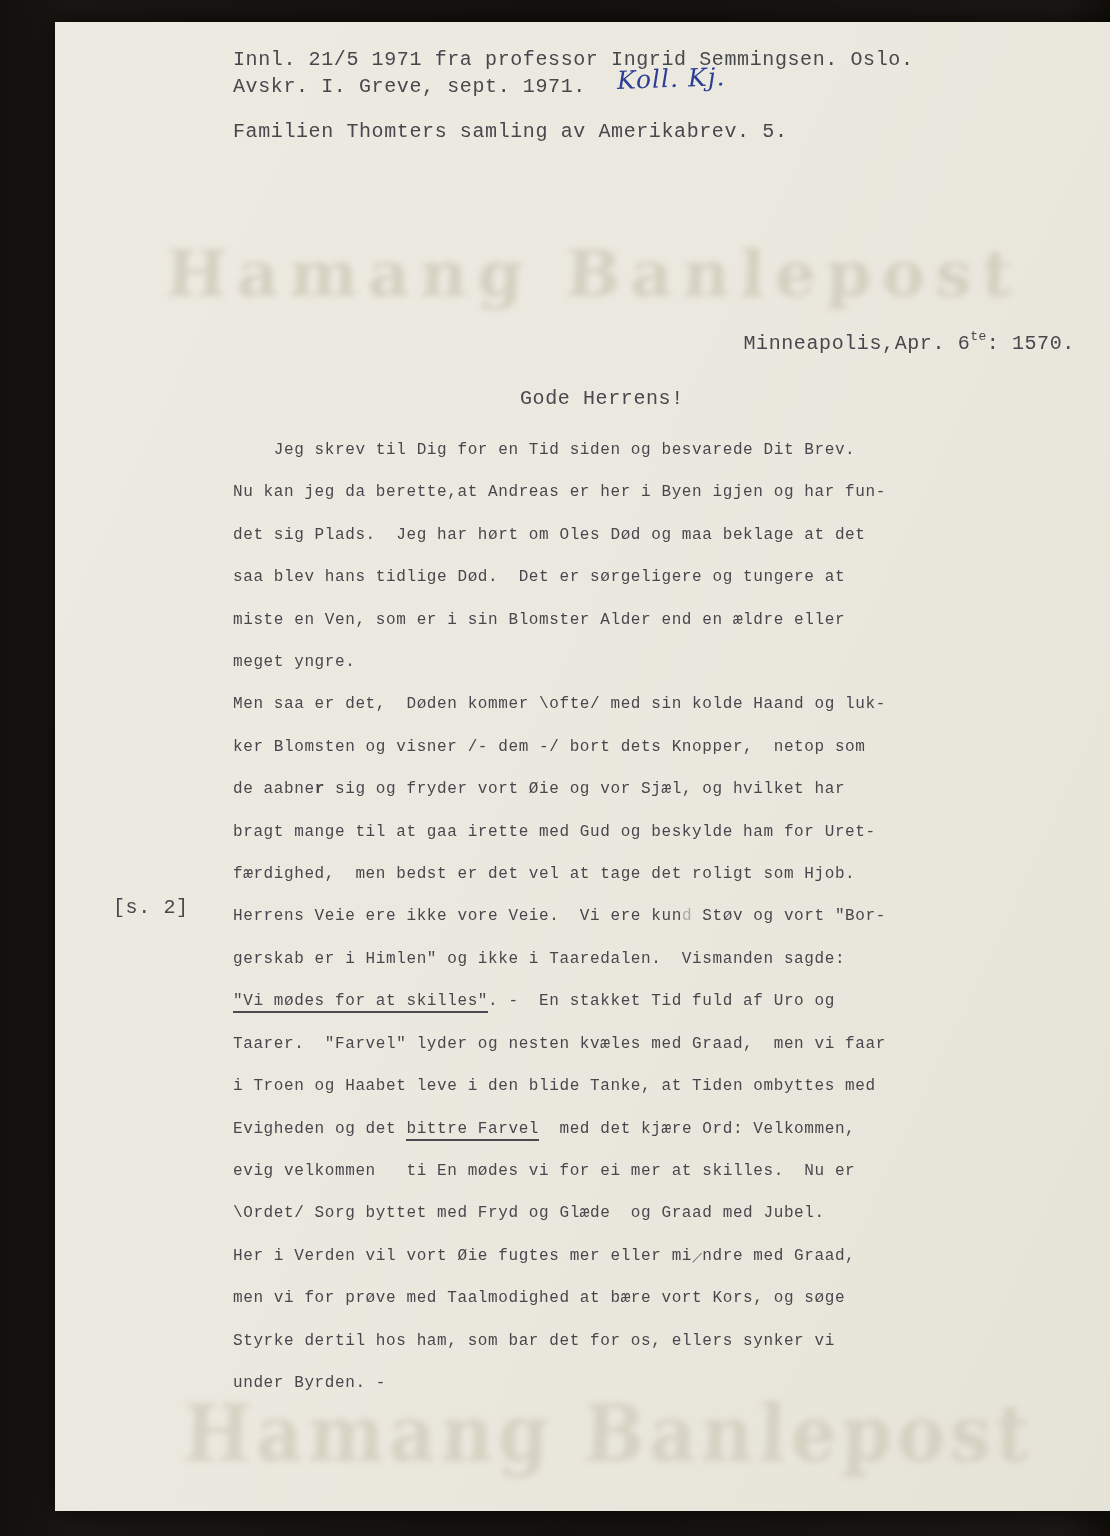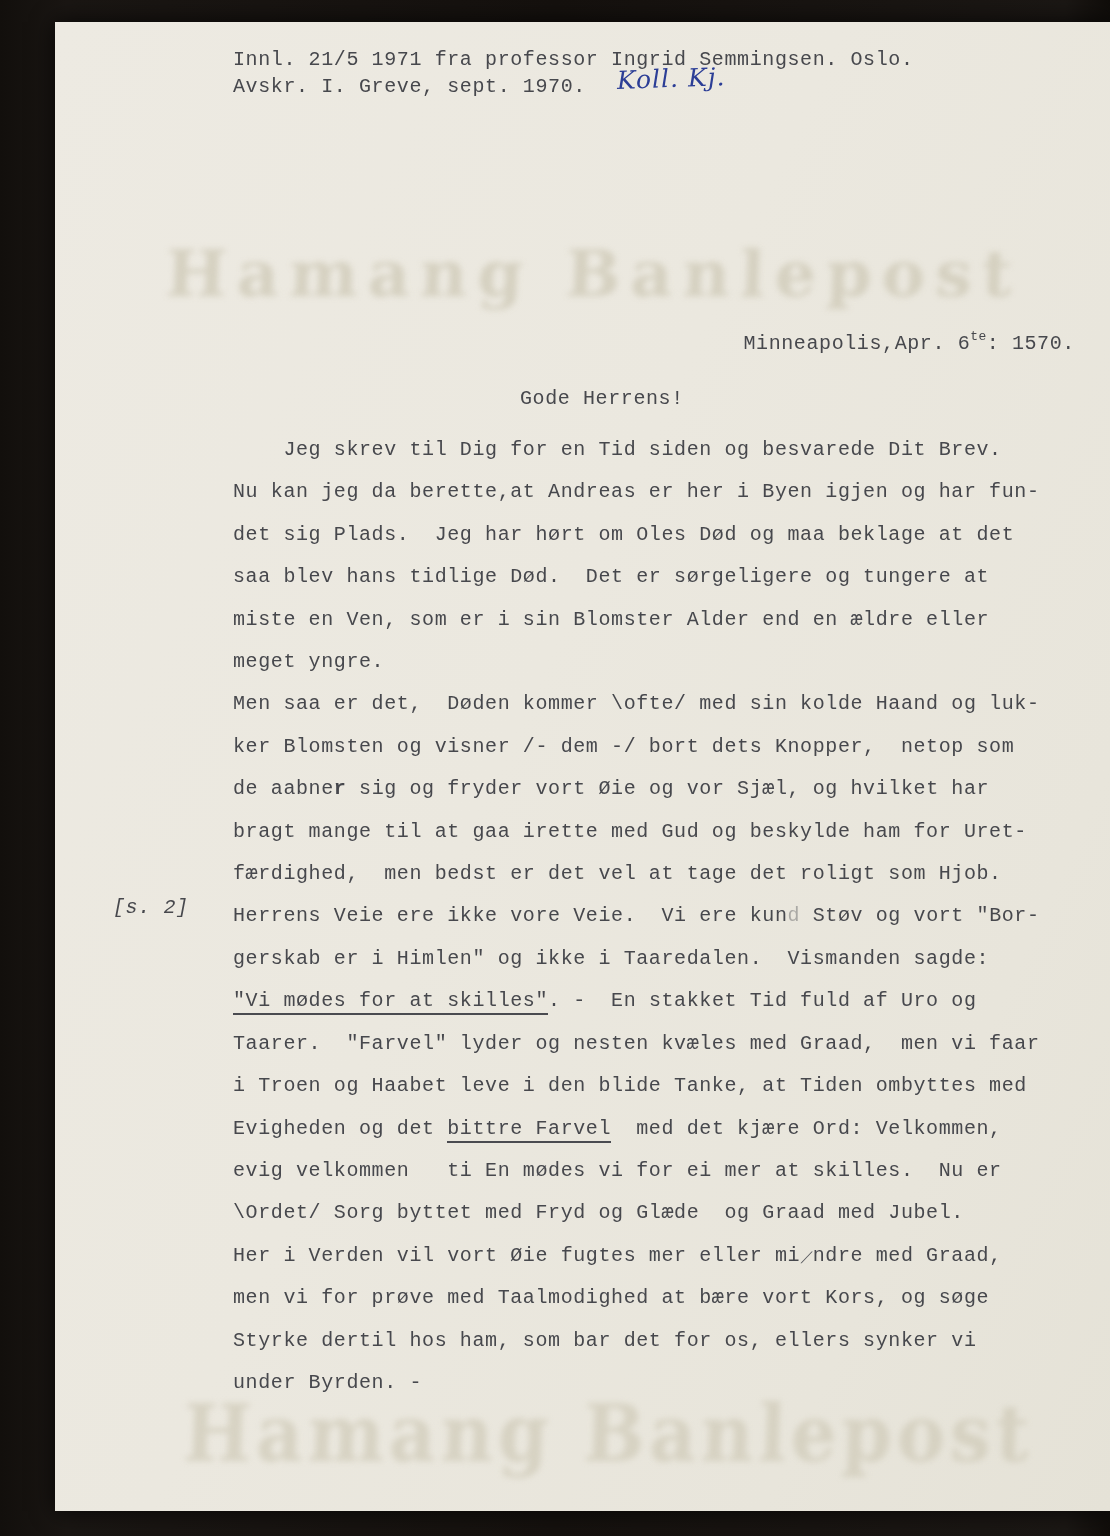--- a/index.html
+++ b/index.html
@@ -16,21 +16,21 @@
     position:absolute;left:27px;top:22px;width:1056px;height:1489px;
     background:linear-gradient(115deg,#edeae2 0%,#ebe8df 45%,#e8e5db 80%,#e5e2d7 100%);
     box-shadow:0 0 22px rgba(0,0,0,.75);
     margin-left:28px;
   }
   .typed{
     position:absolute;color:#47484d;font-size:20px;letter-spacing:.6px;
     white-space:pre;line-height:26px;
   }
   .letter-body{
-    position:absolute;left:178px;top:407px;color:#47484d;font-size:20px;
+    position:absolute;left:178px;top:407px;color:#47484d;font-size:16px;
     letter-spacing:.6px;line-height:42.4px;white-space:pre;font-family:Liberation Mono, monospace;
   }
   .body-line{white-space:pre;}
   .u{border-bottom:2px solid #4a4b50;padding-bottom:1px;}
   .b{font-weight:bold;}
   .f{opacity:.38;}
   .h{display:inline-block;font-style:italic;color:#55565c;transform:translateY(3px) rotate(8deg);}
   .sup{font-size:13px;vertical-align:9px;letter-spacing:.4px;}
   .handwritten{
     position:absolute;font-family:"DejaVu Serif",serif;font-style:italic;
@@ -38,38 +38,39 @@
     white-space:pre;
   }
   .ghost{
     position:absolute;font-family:"DejaVu Serif",serif;font-weight:bold;
     color:#d0cbb9;filter:blur(3px);white-space:nowrap;transform-origin:left top;
   }
   .ghost-mid{left:112px;top:216px;font-size:58px;letter-spacing:9px;opacity:.8;
     transform:scaleX(1.12) scaleY(1.08) skewX(-2deg);}
   .ghost-bottom{left:130px;top:1364px;font-size:72px;letter-spacing:5px;opacity:.72;
     transform:scaleY(1.1) skewX(-2deg);}
-  .page-marker{position:absolute;left:58px;top:873px;font-style:italic;}
+  .page-marker{position:absolute;left:58px;top:873px;}
 </style>
 </head>
 <body>
 
 <div class="backdrop"></div>
 
 <div class="paper">
 
   <div class="ghost ghost-mid">Hamang Banlepost</div>
   <div class="ghost ghost-bottom">Hamang Banlepost</div>
 
   <div class="typed" style="left:178px;top:25px">Innl. 21/5 1971 fra professor Ingrid Semmingsen. Oslo.</div>
 
-  <div class="typed" style="left:178px;top:52px">Avskr. I. Greve, sept. 1970.</div>
+  <div class="typed" style="left:178px;top:52px">Avskr. I. Greve, sept. 1971.</div>
 
   <div class="handwritten" style="left:562px;top:42px">Koll. Kj.</div>
 
+  <div class="typed" style="left:178px;top:97px">Familien Thomters samling av Amerikabrev. 5.</div>
 
 
   <div class="typed" style="left:638px;top:276px">
     <span>Minneapolis,Apr. 6</span><span class="sup">te</span><span>: 1570.</span>
   </div>
 
   <div class="typed" style="left:465px;top:364px">Gode Herrens!</div>
 
   <div class="typed page-marker">[s. 2]</div>
 

